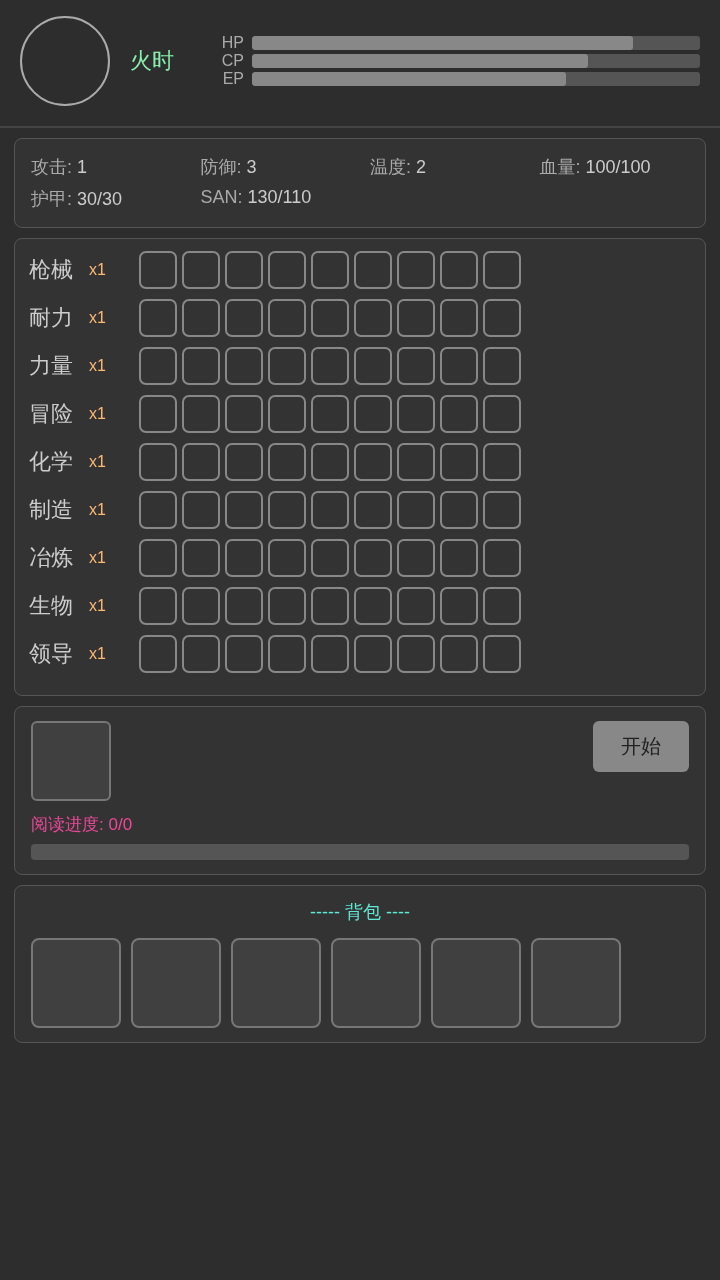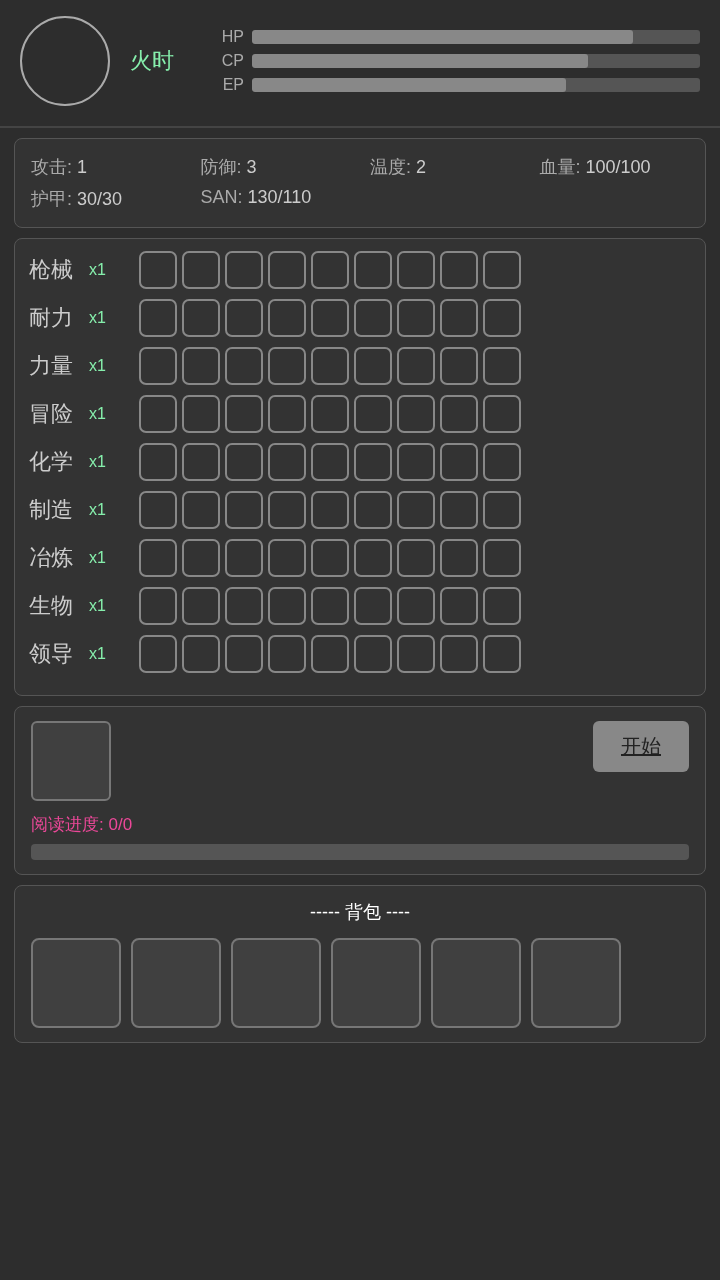--- a/index.html
+++ b/index.html
@@ -30,21 +30,20 @@
     .char-name {
       font-size: 22px;
       color: #86efac;
       margin-right: 10px;
       font-family: Liberation Mono, monospace;
     }
     .stats-bars {
       flex: 1;
       display: flex;
       flex-direction: column;
-      gap: 6px;
     }
     .bar-row {
       display: flex;
       align-items: center;
       gap: 8px;
     }
     .bar-label {
       width: 40px;
       font-size: 16px;
       color: #aaaaaa;
@@ -96,21 +95,21 @@
       margin-bottom: 10px;
     }
     .skill-name {
       width: 60px;
       font-size: 22px;
       color: #cccccc;
     }
     .skill-mult {
       width: 40px;
       font-size: 16px;
-      color: #86efac;
+      color: #fdba74;
       margin-right: 10px;
     }
     .skill-boxes {
       display: flex;
       gap: 5px;
       flex-wrap: wrap;
     }
     .skill-box {
       width: 38px;
       height: 38px;
@@ -140,21 +139,20 @@
     .book-start-btn {
       margin-left: auto;
       background: #888888;
       color: #222222;
       border: none;
       border-radius: 6px;
       font-size: 20px;
       padding: 12px 28px;
       cursor: pointer;
       font-family: "Microsoft YaHei", "SimHei", sans-serif;
-      text-decoration: underline;
     }
     .reading-progress-label {
       font-size: 17px;
       color: #ec4899;
       margin-bottom: 8px;
     }
     .progress-track {
       width: 100%;
       height: 16px;
       background: #555555;
@@ -167,21 +165,21 @@
       border-radius: 4px;
     }
 
     
     .backpack-panel {
       padding: 14px 16px;
     }
     .backpack-title {
       text-align: center;
       font-size: 18px;
-      color: #ffffff;
+      color: #5eead4;
       margin-bottom: 14px;
     }
     .backpack-grid {
       display: flex;
       gap: 10px;
       flex-wrap: wrap;
       justify-content: flex-start;
     }
     .backpack-slot {
       width: 90px;

